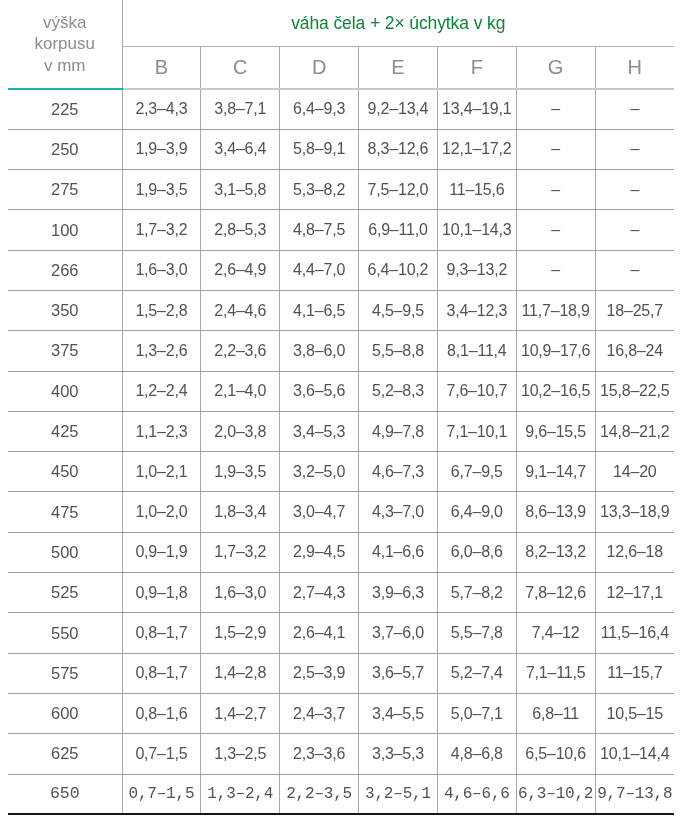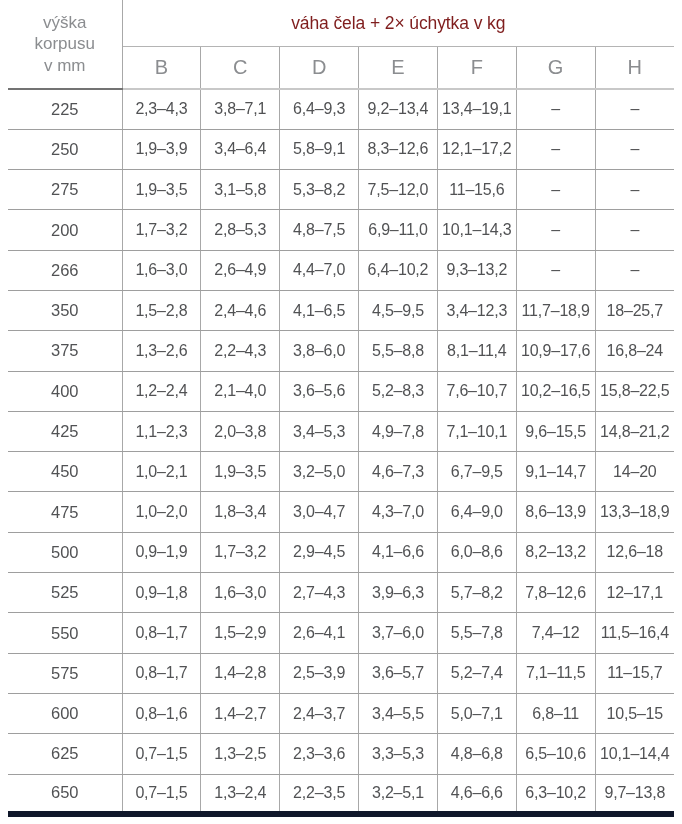--- a/index.html
+++ b/index.html
@@ -31,24 +31,24 @@
     padding: 0;
     overflow: hidden;
   }
   
   thead th.corner {
     color: #8b8d90;
     font-size: 17px;
     line-height: 1.24;
     white-space: pre-line;
     border-right: 1px solid #a8a8a8;
-    border-bottom: 2px solid #737373;
+    border-bottom: 2px solid #14b8a6;
   }
   thead th.span {
-    color: #7f1d1d;
+    color: #15803d;
     font-size: 17.5px;
     height: 46px;
     letter-spacing: -0.1px;
   }
   thead tr.letters th.letter {
     color: #8b8d90;
     font-size: 20px;
     height: 41px;
     border-top: 1px solid #b4b4b4;
     border-bottom: 2px solid #c8c8c8;
@@ -72,21 +72,22 @@
     letter-spacing: -0.2px;
   }
   tbody td + td {
     border-left: 1px solid #a8a8a8;
   }
   tbody th, tbody td {
     border-bottom: 1px solid #9e9e9e;
   }
   tbody tr:last-child th,
   tbody tr:last-child td {
-    border-bottom: 6px solid #0f172a;
+    border-bottom: 2px solid #0f172a;
+    font-family: Liberation Mono, monospace;
   }
 </style>
 </head>
 <body>
 
 <div class="page">
   <table class="weights">
     <colgroup>
       <col style="width:114px">
       <col>
@@ -139,21 +140,21 @@
           <th class="rowhead">275</th>
           <td>1,9–3,5</td>
           <td>3,1–5,8</td>
           <td>5,3–8,2</td>
           <td>7,5–12,0</td>
           <td>11–15,6</td>
           <td>–</td>
           <td>–</td>
         </tr>
         <tr>
-          <th class="rowhead">200</th>
+          <th class="rowhead">100</th>
           <td>1,7–3,2</td>
           <td>2,8–5,3</td>
           <td>4,8–7,5</td>
           <td>6,9–11,0</td>
           <td>10,1–14,3</td>
           <td>–</td>
           <td>–</td>
         </tr>
         <tr>
           <th class="rowhead">266</th>
@@ -171,21 +172,21 @@
           <td>2,4–4,6</td>
           <td>4,1–6,5</td>
           <td>4,5–9,5</td>
           <td>3,4–12,3</td>
           <td>11,7–18,9</td>
           <td>18–25,7</td>
         </tr>
         <tr>
           <th class="rowhead">375</th>
           <td>1,3–2,6</td>
-          <td>2,2–4,3</td>
+          <td>2,2–3,6</td>
           <td>3,8–6,0</td>
           <td>5,5–8,8</td>
           <td>8,1–11,4</td>
           <td>10,9–17,6</td>
           <td>16,8–24</td>
         </tr>
         <tr>
           <th class="rowhead">400</th>
           <td>1,2–2,4</td>
           <td>2,1–4,0</td>

